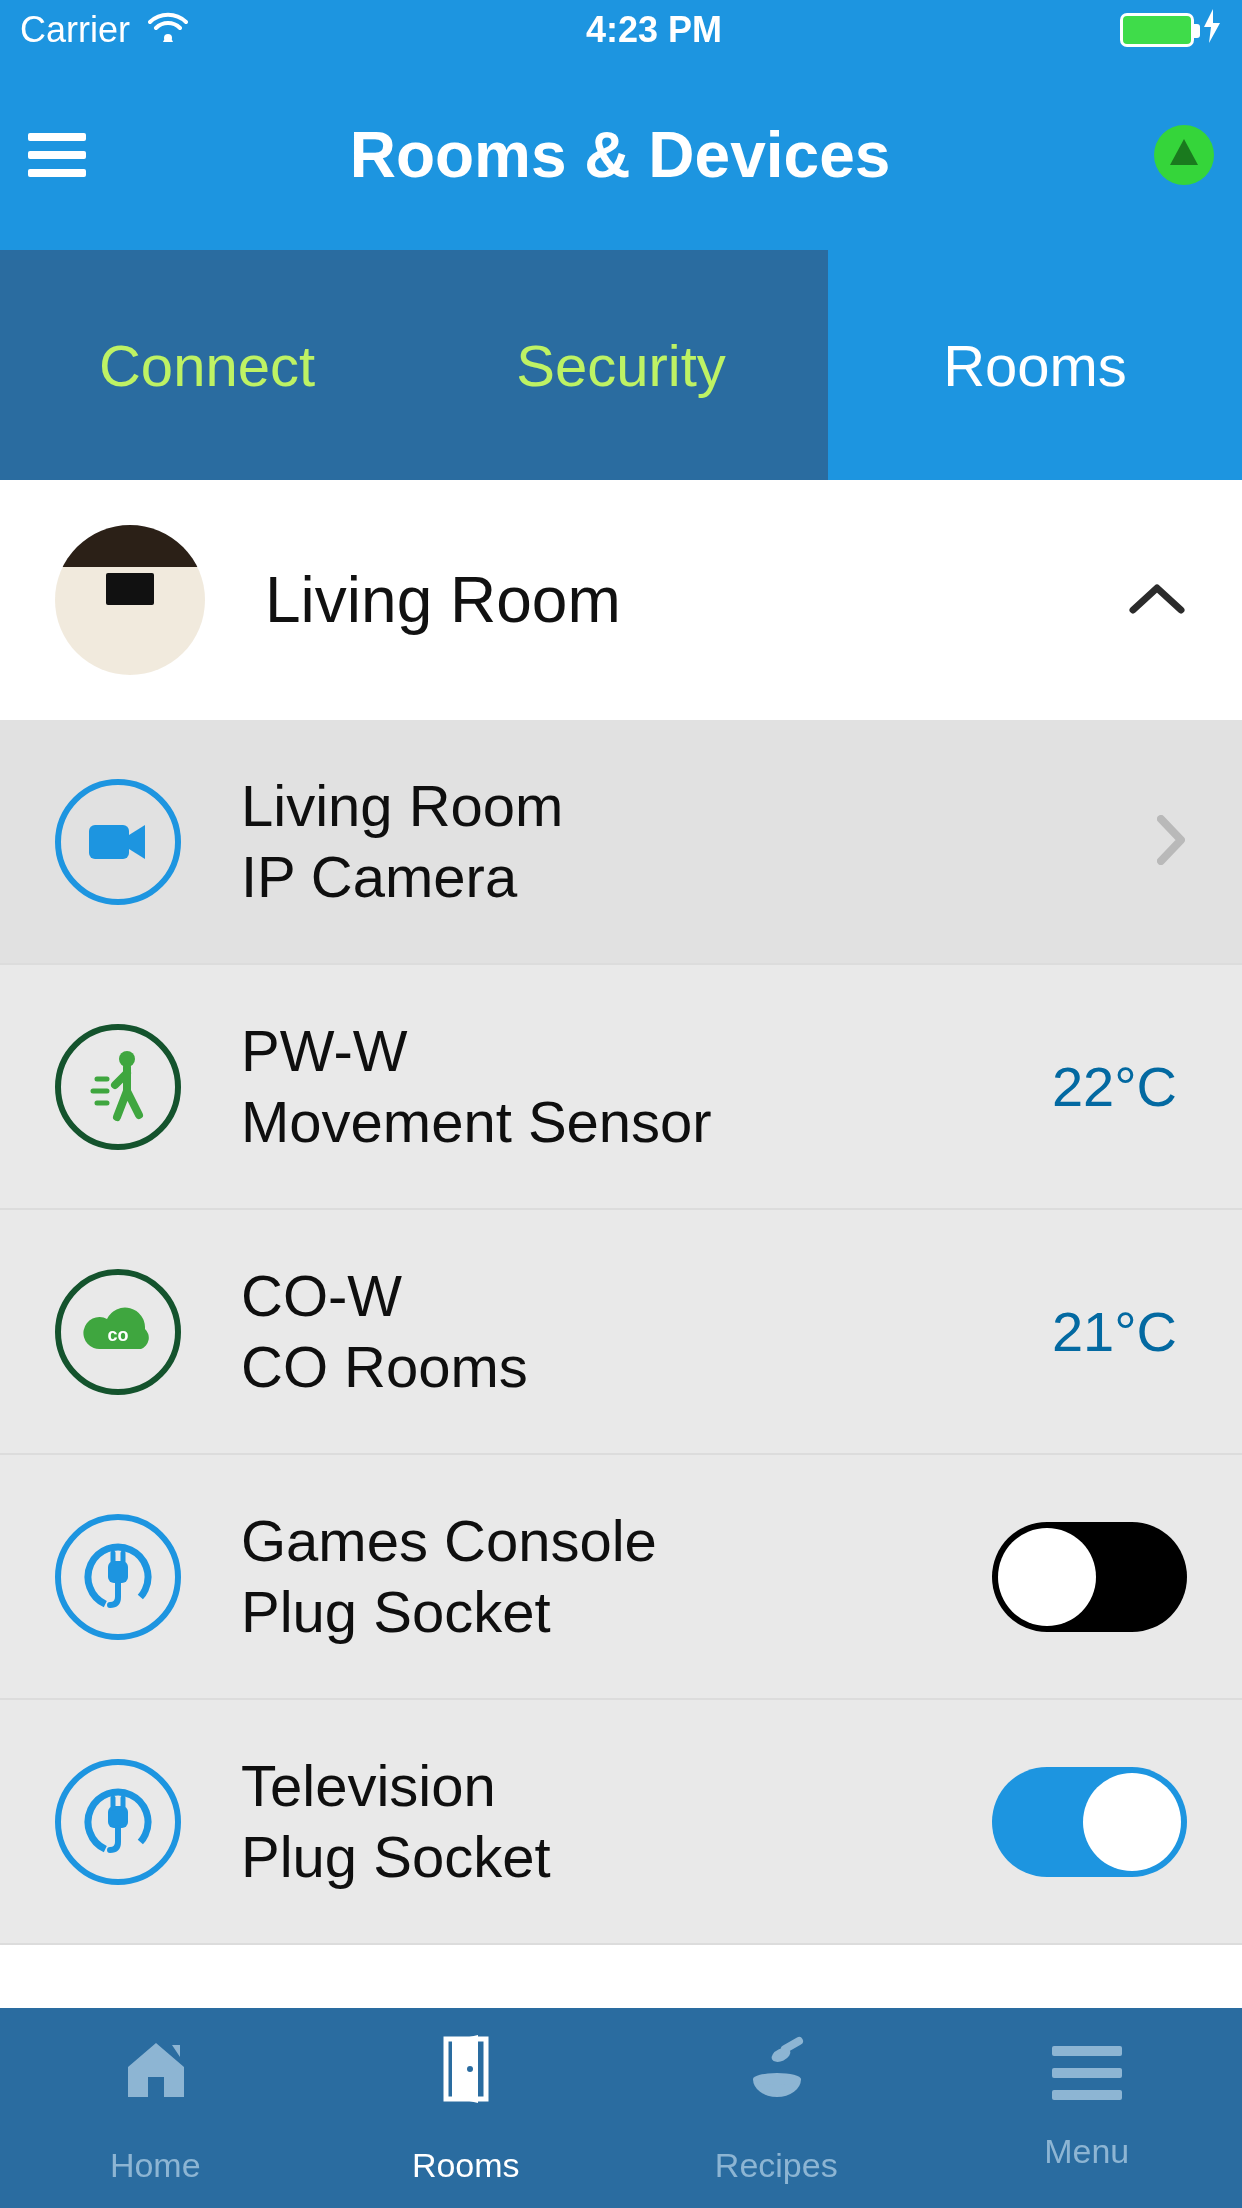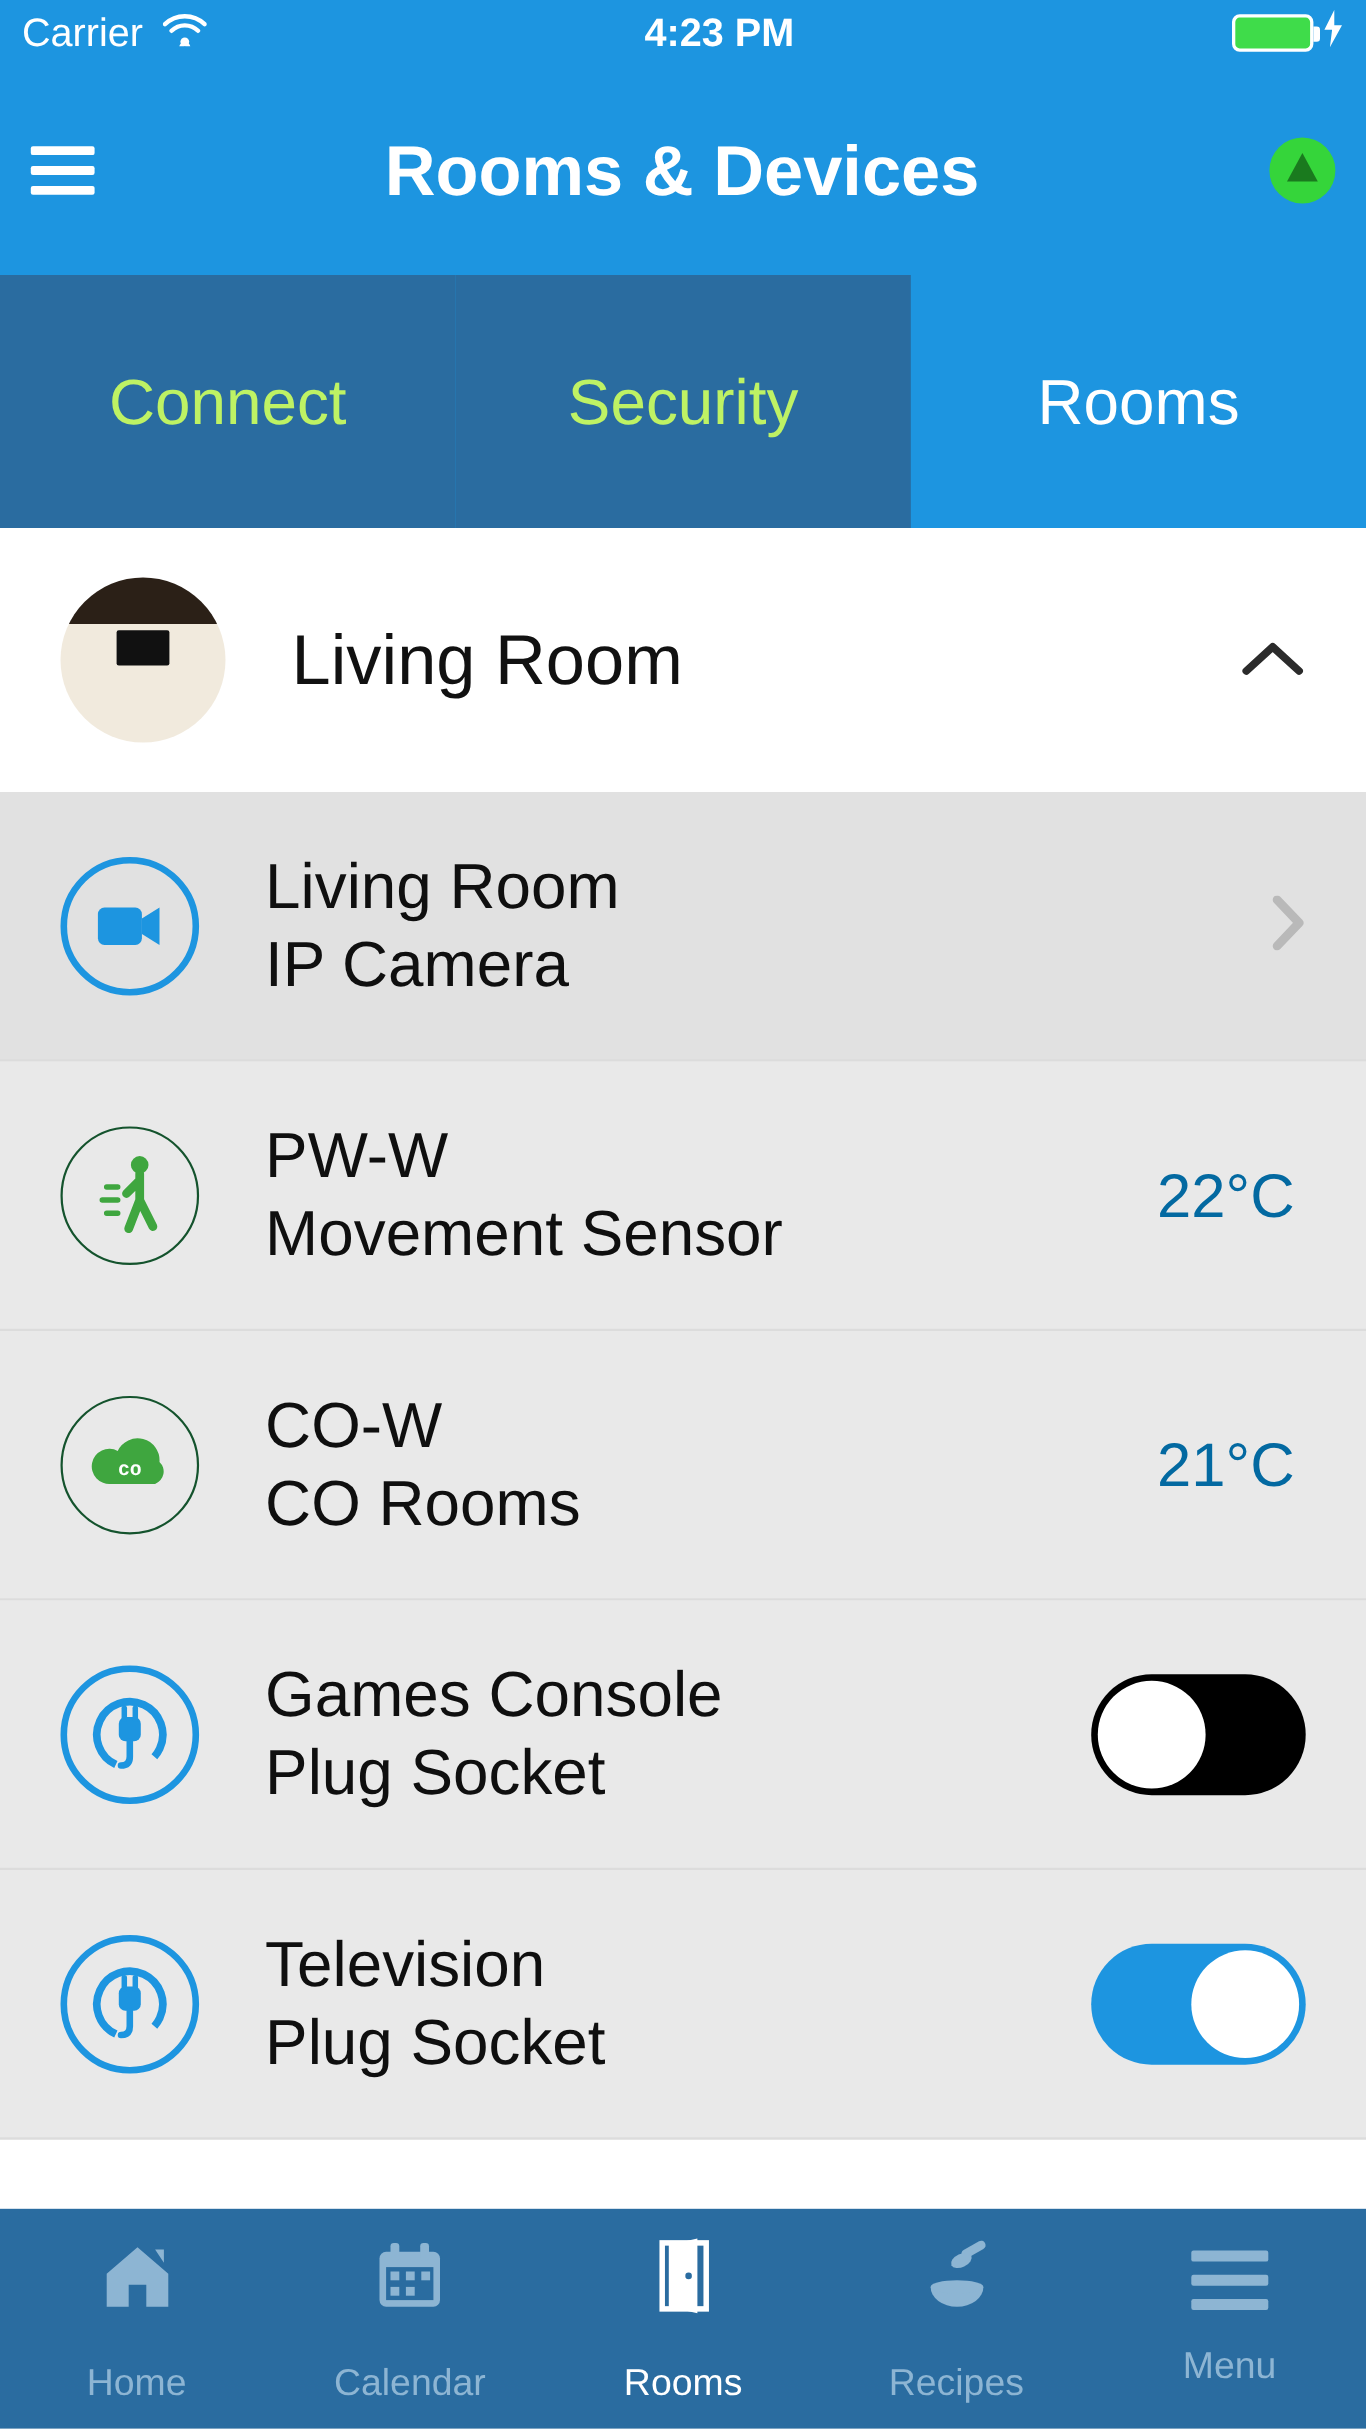--- a/index.html
+++ b/index.html
@@ -138,21 +138,21 @@
   .device-row.first { background: #e1e1e1; }
   .device-icon-wrap {
     width: 126px; height: 126px;
     border-radius: 50%;
     display: flex;
     align-items: center;
     justify-content: center;
     flex-shrink: 0;
   }
   .ring-blue { border: 6px solid #1d95e0; }
-  .ring-green { border: 2px solid #14532d; font-family: Liberation Mono, monospace; }
+  .ring-green { border: 6px solid #14532d; }
   .device-text { flex: 1; display: flex; flex-direction: column; gap: 4px; }
   .device-line { font-size: 58px; color: #0f0f0f; line-height: 1.15; }
   .temp { font-size: 56px; color: #0369a1; font-weight: 500; margin-right: 10px; }
   .chev-right { width: 32px; height: 50px; opacity: 0.45; }
 
   
   .toggle {
     width: 195px; height: 110px;
     border-radius: 60px;
     position: relative;
@@ -344,36 +344,20 @@
 
 <div class="bottom-bar">
   <div class="bottom-tab">
     <span>
       <svg viewBox="0 0 75 75">
           <path d="M10 36 L38 12 L66 36 L66 66 L46 66 L46 46 L30 46 L30 66 L10 66 Z M54 14 L62 14 L62 26" fill="#8db5d3"></path>
         </svg>
     </span>
     <span>Home</span>
   </div>
-  <div class="bottom-tab">
-    <span>
-      <svg viewBox="0 0 75 75">
-          <rect x="10" y="16" width="55" height="50" rx="6" fill="#8db5d3"></rect>
-          <rect x="16" y="30" width="43" height="30" fill="#2a6ca0"></rect>
-          <rect x="20" y="8" width="8" height="16" rx="3" fill="#8db5d3"></rect>
-          <rect x="47" y="8" width="8" height="16" rx="3" fill="#8db5d3"></rect>
-          <rect x="20" y="34" width="8" height="8" fill="#8db5d3"></rect>
-          <rect x="34" y="34" width="8" height="8" fill="#8db5d3"></rect>
-          <rect x="48" y="34" width="8" height="8" fill="#8db5d3"></rect>
-          <rect x="20" y="48" width="8" height="8" fill="#8db5d3"></rect>
-          <rect x="34" y="48" width="8" height="8" fill="#8db5d3"></rect>
-        </svg>
-    </span>
-    <span>Calendar</span>
-  </div>
   <div class="bottom-tab active">
     <span>
       <svg viewBox="0 0 75 75">
           <rect x="18" y="8" width="40" height="60" fill="none" stroke="#fff" stroke-width="5"></rect>
           <path d="M24 10 L50 4 L50 72 L24 66 Z" fill="#fff"></path>
           <circle cx="42" cy="38" r="3" fill="#2a6ca0"></circle>
         </svg>
     </span>
     <span>Rooms</span>
   </div>

